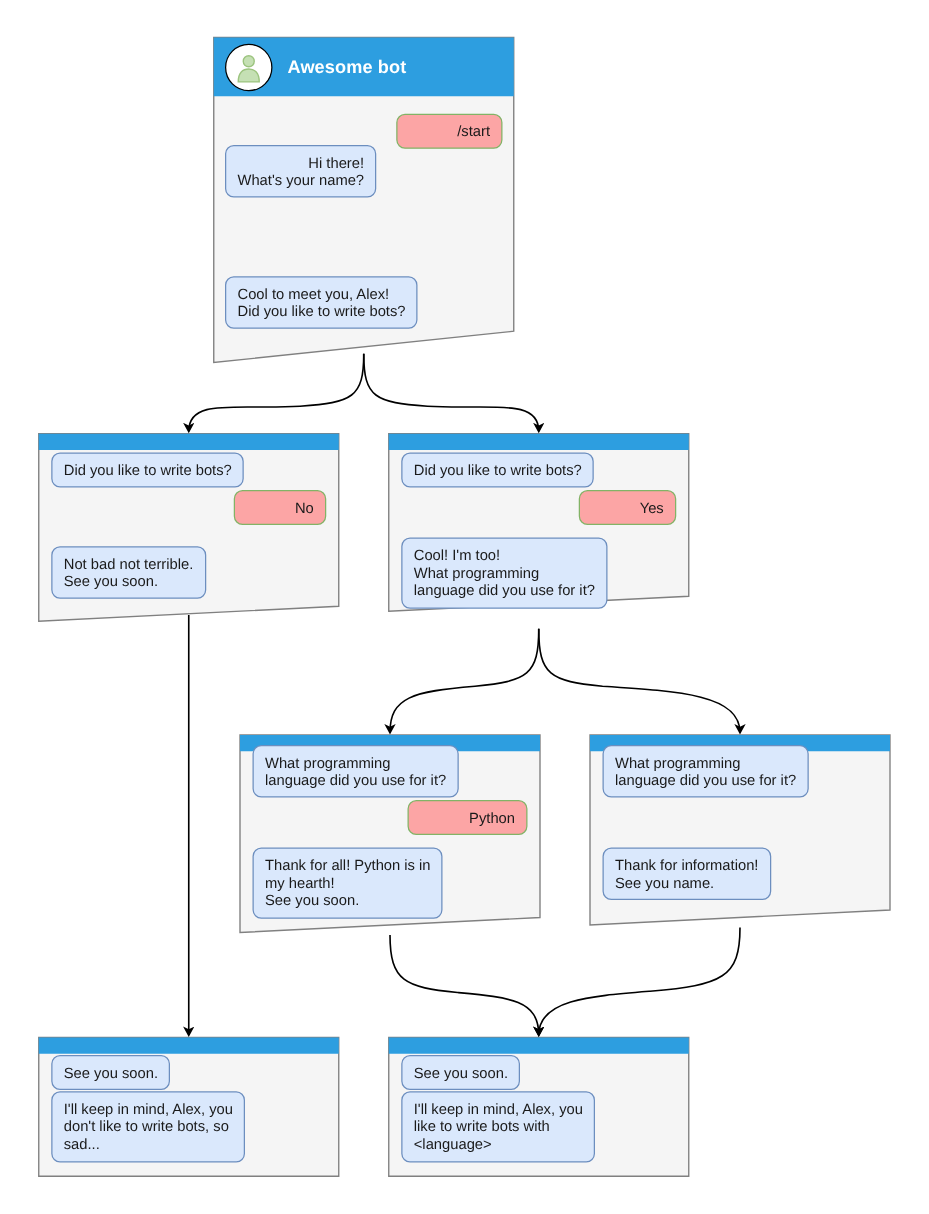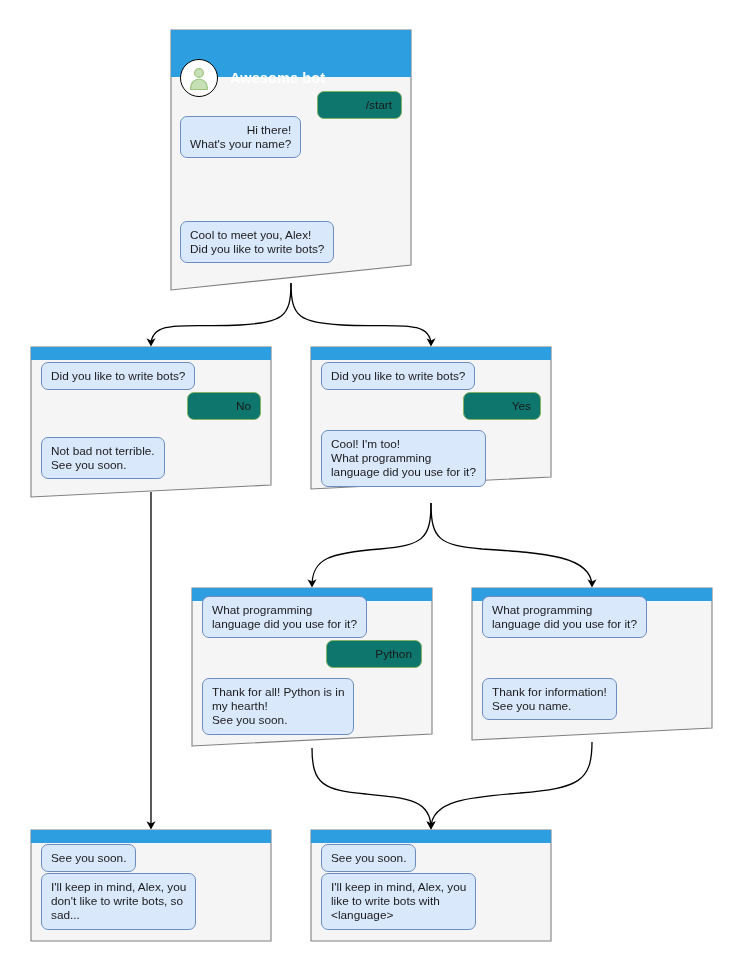--- a/index.html
+++ b/index.html
@@ -78,21 +78,21 @@
     color: #1a1a1a;
     white-space: pre;
     border-width: 1px;
     border-style: solid;
   }
   .bubble.bot {
     background: #dae8fc;
     border-color: #6c8ebf;
   }
   .bubble.user {
-    background: #0f766e;
+    background: #fca5a5;
     border-color: #82b366;
     min-width: 48px;
     text-align: right;
     padding-left: 48px;
   }
 </style>
 </head>
 <body>
 
 <div id="canvas">
@@ -162,21 +162,21 @@
     <g>
       <path d="M 312,748 C 312,785 324,790 366,794 C 408,798 431,800 431,828" fill="none" stroke="#000000" stroke-width="1.3" marker-end="url(#arrow)"></path>
     </g>
 
     <g>
       <path d="M 592,742 C 592,782 578,788 520,793 C 470,797 431,800 431,828" fill="none" stroke="#000000" stroke-width="1.3" marker-end="url(#arrow)"></path>
     </g>
   </svg>
 
   <div class="card" style="left:171px; top:30px; width:240px; height:260px;">
-    <div class="card-header" style="width:240px; height:47px; padding-left:9px;margin-top:24px;">
+    <div class="card-header" style="width:240px; height:47px; padding-left:9px;">
       <div class="avatar">
         <svg width="26" height="26" viewBox="0 0 26 26">
           <circle cx="13" cy="8" r="4.4" fill="#c5e0b4" stroke="#9cc47f" stroke-width="1.1"></circle>
           <path d="M 4.6 24.5 C 4.6 17.3 8.2 14.2 13 14.2 C 17.8 14.2 21.4 17.3 21.4 24.5 Z" fill="#c5e0b4" stroke="#9cc47f" stroke-width="1.1"></path>
         </svg>
       </div>
       <div class="card-title" style="margin-left:12px;">Awesome bot</div>
     </div>
 
     <div class="bubble-row right" style="left:9px; top:61px; width:222px;">

